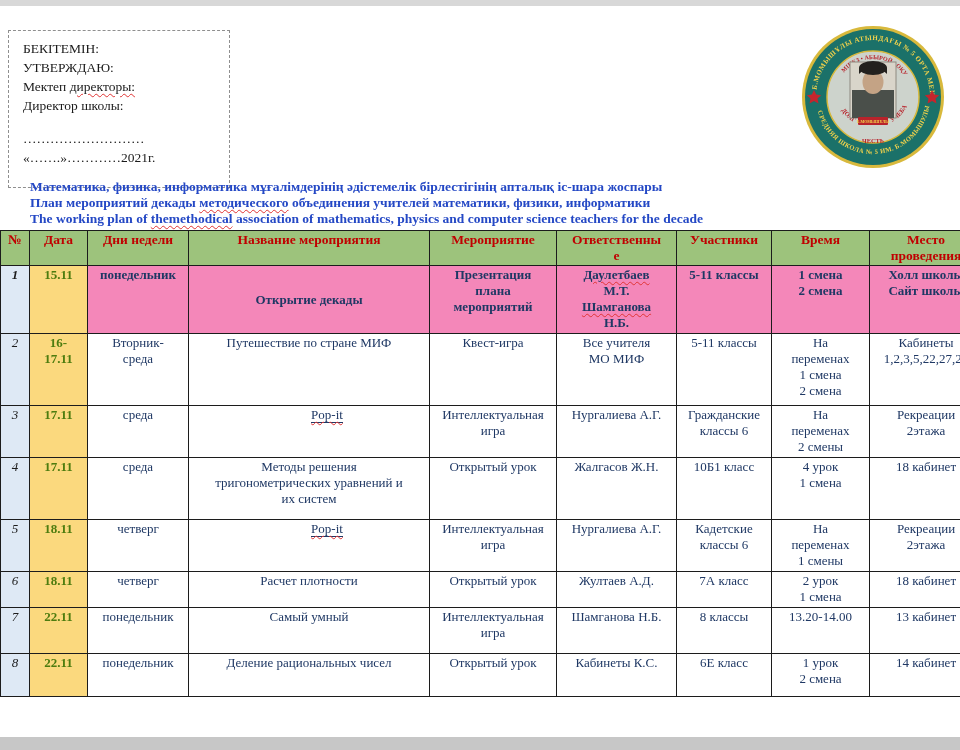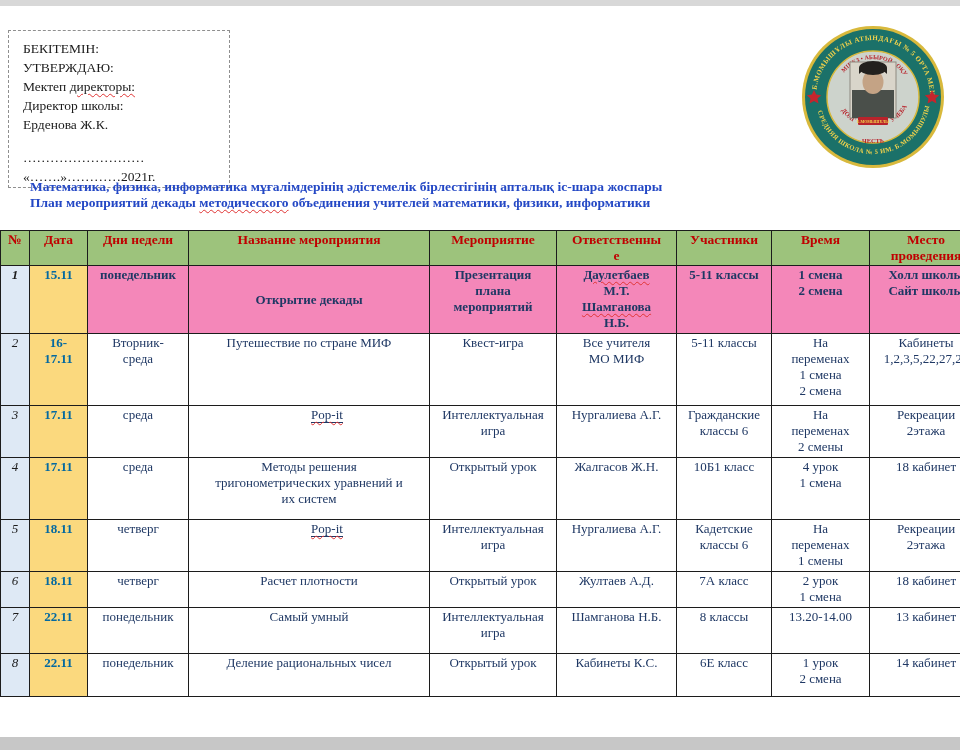--- a/index.html
+++ b/index.html
@@ -43,21 +43,21 @@
   th,td{
     border:1px solid #1c1c1c;padding:1px 3px;text-align:center;
     vertical-align:top;white-space:pre-line;overflow:hidden;
   }
   thead th{
     background:#9DC37C;color:#C00000;font-weight:bold;
     font-size:13.5px;line-height:1.18;height:32px;
   }
   td{color:#1F3864;font-size:13px;line-height:1.22;}
   td.c0{background:#DEE9F5;font-style:italic;color:#1c1c1c;}
-  td.c1{background:#FBD97E;font-weight:bold;color:#0369a1;}
+  td.c1{background:#FBD97E;font-weight:bold;color:#4d7c0f;}
   tr.hl td:not(.c0):not(.c1){background:#F487B9;}
   tr.boldrow td{font-weight:bold;}
   td.vmid{vertical-align:middle;}
   .w0{width:29px}.w1{width:58px}.w2{width:101px}.w3{width:241px}.w4{width:127px}
   .w5{width:120px}.w6{width:95px}.w7{width:98px}.w8{width:113px}
   tbody tr:nth-child(1){height:68px}
   tbody tr:nth-child(2){height:72px}
   tbody tr:nth-child(3){height:52px}
   tbody tr:nth-child(4){height:62px}
   tbody tr:nth-child(5){height:52px}
@@ -68,21 +68,20 @@
 </head>
 <body>
 
 <div class="edge-bar top"></div>
 
 <div class="approval">
   <div>БЕКІТЕМІН:</div>
   <div>УТВЕРЖДАЮ:</div>
   <div><span>Мектеп </span><span class="sq">директоры:</span></div>
   <div>Директор школы:</div>
-  <div>Ерденова Ж.К.</div>
   <div class="spacer"></div>
   <div>………………………</div>
   <div>«…….»…………2021г.</div>
 </div>
 
 <svg class="logo" viewBox="0 0 146 146">
   <circle cx="73" cy="73" r="71" fill="#d8b93c"></circle>
   <circle cx="73" cy="73" r="68" fill="#1B7169"></circle>
   <circle cx="73" cy="73" r="46" fill="#cdd3cc" stroke="#d8b93c" stroke-width="1.5"></circle>
   <defs>
@@ -118,20 +117,21 @@
     <text x="73" y="99" font-size="4" font-weight="bold" fill="#F2D24B" text-anchor="middle">Б.МОМЫШҰЛЫ</text>
   </g>
 
   <path fill="#C5252D" d="M 14,66 l 2.2,4.6 5,0.6 -3.7,3.4 1,4.9 -4.5,-2.5 -4.5,2.5 1,-4.9 -3.7,-3.4 5,-0.6 z"></path>
   <path fill="#C5252D" d="M 132,66 l 2.2,4.6 5,0.6 -3.7,3.4 1,4.9 -4.5,-2.5 -4.5,2.5 1,-4.9 -3.7,-3.4 5,-0.6 z"></path>
 </svg>
 
 <div class="titles">
   <div>Математика, физика, информатика мұғалімдерінің әдістемелік бірлестігінің  апталық іс-шара жоспары</div>
   <div><span>План мероприятий декады </span><span class="sq">методического</span><span> объединения учителей математики, физики, информатики</span></div>
+  <div><span>The working plan of </span><span class="sq">themethodical</span><span> association  of mathematics, physics and computer science teachers for the decade</span></div>
 </div>
 
 <div class="table-wrap">
   <table>
     <colgroup>
       <col class="w0">
         <col class="w1">
         <col class="w2">
         <col class="w3">
         <col class="w4">

